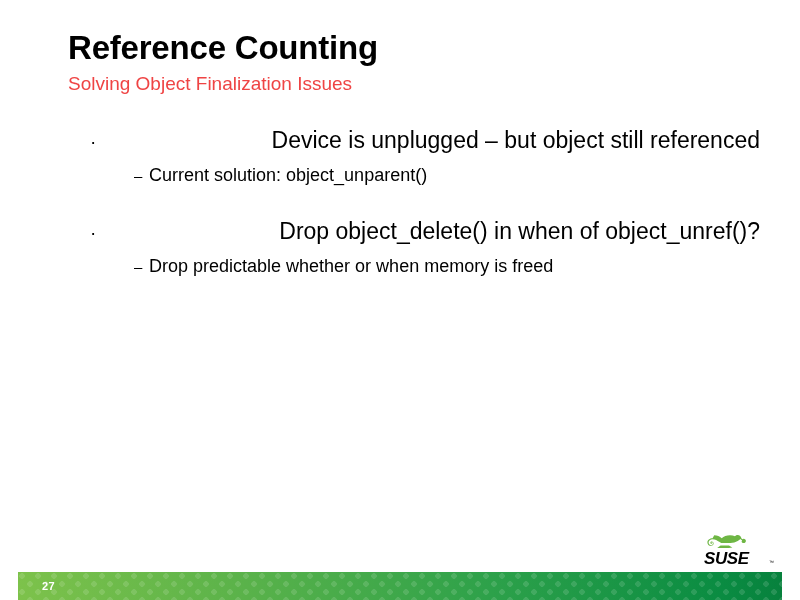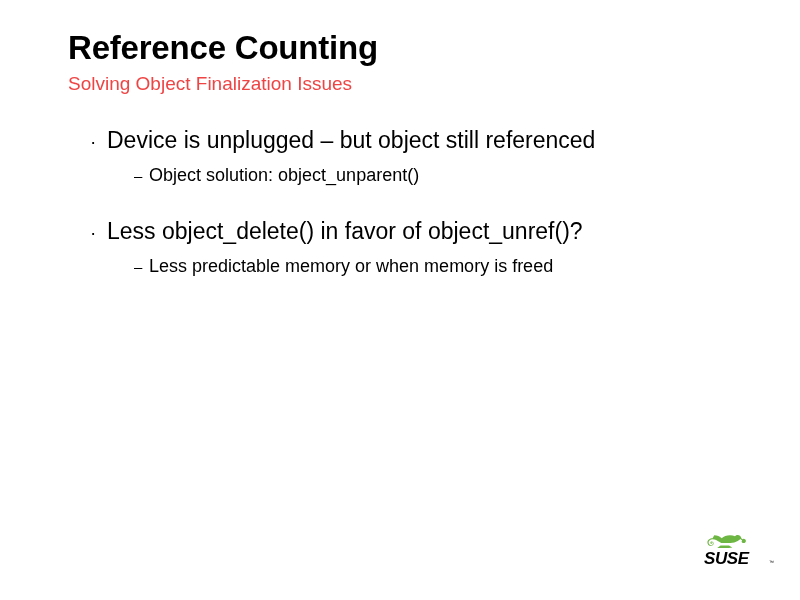--- a/index.html
+++ b/index.html
@@ -64,20 +64,21 @@
   .bullet-l1 .marker {
     flex: 0 0 auto;
     width: 17px;
     font-size: 19px;
     line-height: 1;
     color: #000000;
   }
   .bullet-l1 .text {
     flex: 1 1 auto;
     white-space: nowrap;
+    text-align: right;
   }
   .bullet-l2 {
     display: flex;
     align-items: baseline;
     font-size: 18px;
     color: #000000;
     line-height: 1.3;
     margin: 8px 0 0 44px;
   }
   .bullet-l2 .marker {
@@ -156,47 +157,50 @@
 
   <div class="body-block">
 
     <div class="bullet-group">
       <div class="bullet-l1">
         <span class="marker">·</span>
         <span class="text">Device is unplugged – but object still referenced</span>
       </div>
       <div class="bullet-l2">
         <span class="marker">–</span>
-        <span class="text">Object solution: object_unparent()</span>
+        <span class="text">Current solution: object_unparent()</span>
       </div>
     </div>
 
     <div class="group-gap"></div>
 
     <div class="bullet-group">
       <div class="bullet-l1">
         <span class="marker">·</span>
-        <span class="text">Less object_delete() in favor of object_unref()?</span>
+        <span class="text">Drop object_delete() in when of object_unref()?</span>
       </div>
       <div class="bullet-l2">
         <span class="marker">–</span>
-        <span class="text">Less predictable memory or when memory is freed</span>
+        <span class="text">Drop predictable whether or when memory is freed</span>
       </div>
     </div>
 
   </div>
 
   <div class="suse-logo">
     <svg viewBox="0 0 82 44" xmlns="http://www.w3.org/2000/svg" aria-hidden="true">
       <g>
         <path fill="#6eb644" d="M12.6 14.2c-2.9 0-5.2 1.7-5.2 4.2 0 2.0 1.5 3.4 3.4 3.4 1.6 0 2.8-1.0 2.8-2.3 0-1.1-0.8-1.9-1.8-1.9-0.8 0-1.4 0.5-1.4 1.2 0 0.6 0.4 1.0 0.9 1.0 0.4 0 0.7-0.2 0.7-0.6 0-0.3-0.2-0.5-0.5-0.5-0.1 0-0.2 0-0.3 0.1 0.1-0.3 0.4-0.5 0.7-0.5 0.6 0 1.0 0.5 1.0 1.2 0 0.9-0.8 1.6-1.9 1.6-1.4 0-2.4-1.1-2.4-2.6 0-1.9 1.7-3.3 4.0-3.3 2.6 0 4.7 1.3 6.6 2.6 0.6 0.4 1.2 0.8 1.9 1.1h9.3c2.9 0 5.1-0.6 7.3-1.9 1.1-0.6 2.0-1.3 2.7-1.9 0.3 0.4 0.7 0.7 1.2 0.9-0.1 0.3-0.2 0.6-0.2 0.9 0 1.2 1.0 2.2 2.3 2.2 1.2 0 2.2-1.0 2.2-2.2 0-1.2-1.0-2.2-2.2-2.2-0.5 0-1.0 0.2-1.4 0.5-0.6-0.4-1.0-1.0-1.2-1.7-0.4-1.4-1.7-2.4-3.3-2.4-1.1 0-2.1 0.5-2.8 1.2-1.4-0.7-3.1-1.1-5.0-1.1-3.4 0-6.3 1.3-8.3 3.0-1.9-1.6-4.5-2.9-7.5-2.9z"></path>
         <circle fill="#ffffff" cx="41.2" cy="16.7" r="0.8"></circle>
         <path fill="#6eb644" d="M20.5 21.6c-1.0 0.9-2.1 1.6-3.3 2.1 1.2 0.2 2.4 0.3 3.7 0.3h7.9c1.3 0 2.5-0.1 3.6-0.4-1.3-0.5-2.4-1.2-3.4-2.0z"></path>
       </g>
       <g>
         <text x="4" y="39.5" font-family="'Liberation Sans', sans-serif" font-size="17" font-weight="bold" letter-spacing="-0.4" fill="#000000">SUSE</text>
         <text x="69" y="39.5" font-family="'Liberation Sans', sans-serif" font-size="5" fill="#000000">™</text>
       </g>
     </svg>
   </div>
 
+  <div class="footer-bar">
+    <div class="page-number">27</div>
+  </div>
 
 </div>
 
 </body></html>

